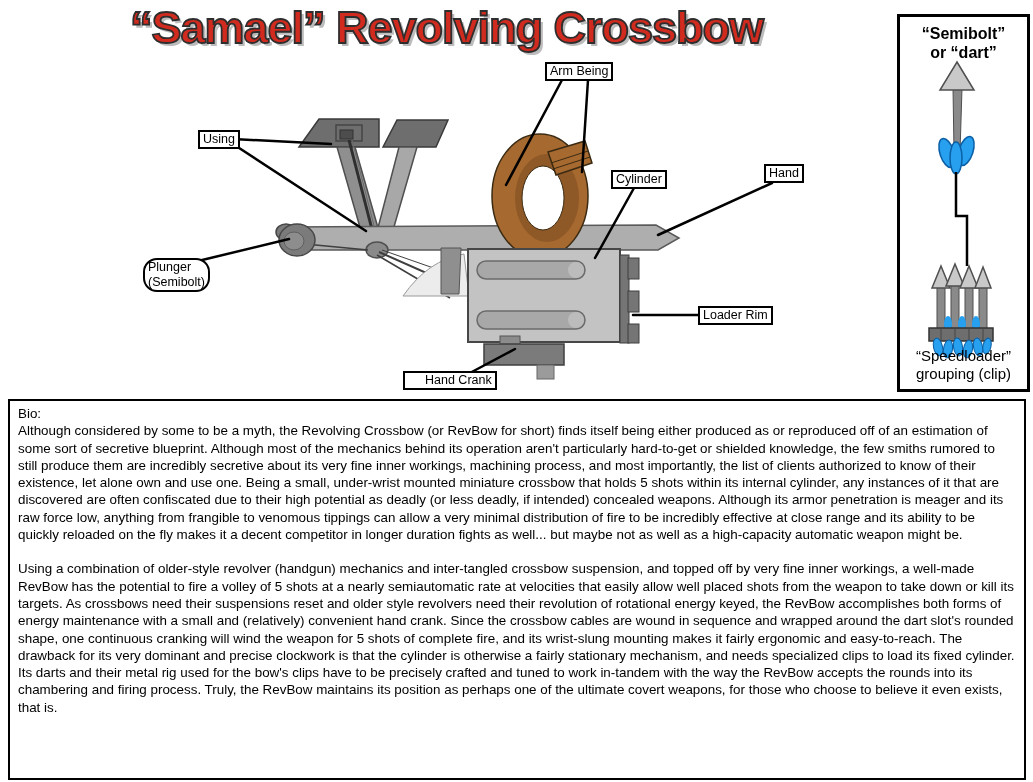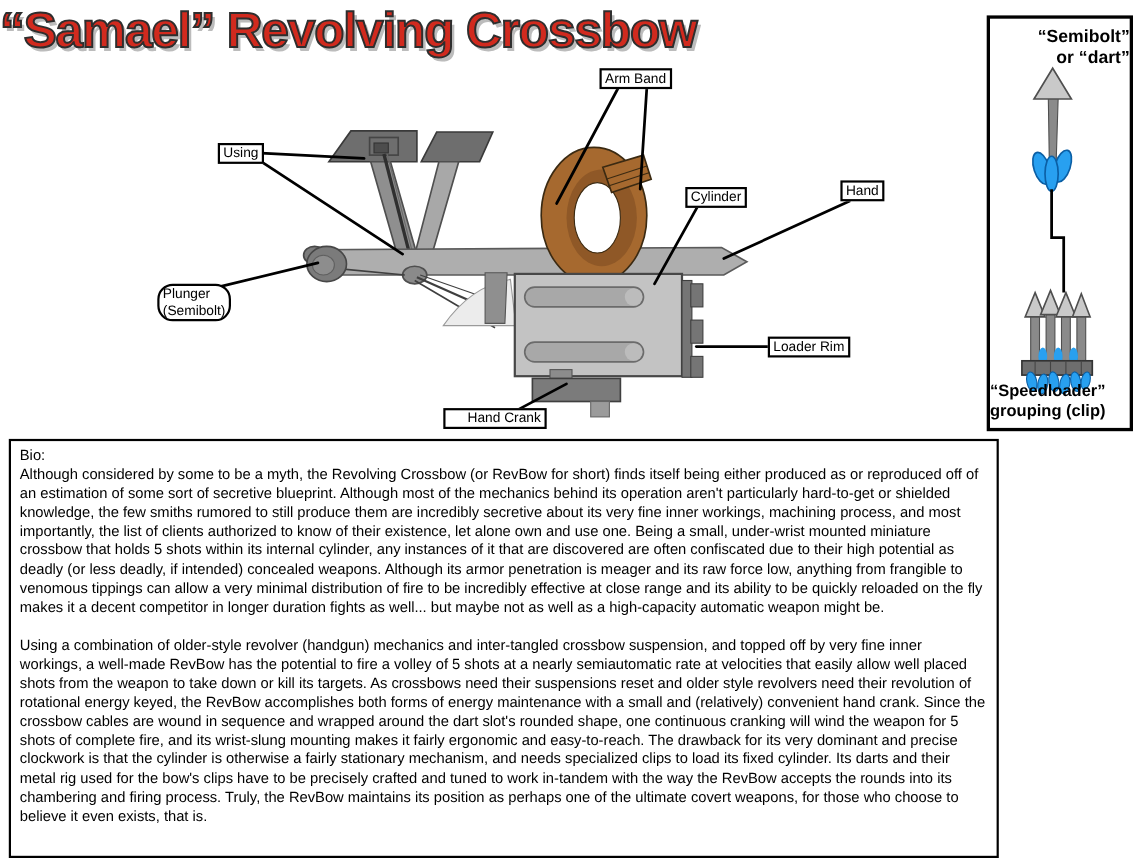--- a/index.html
+++ b/index.html
@@ -5,20 +5,21 @@
   * { margin:0; padding:0; box-sizing:border-box; }
   html,body { background:#ffffff; }
   body { font-family:"Liberation Sans", sans-serif; }
   .stage {
     position:relative; width:1033px; height:782px; background:#fff; overflow:hidden;
   }
   svg.art { position:absolute; left:0; top:0; width:1033px; height:782px; }
 
   .title {
     position:absolute; left:0; top:2px; width:893px;
+    text-align:center;
     font-size:45px; font-weight:bold; letter-spacing:-1px;
     color:var(--title-red,#d12a1e);
     -webkit-text-stroke:1.8px #2e2e2e;
     text-shadow:3px 3px 0 #bcbcbc;
     white-space:nowrap;
   }
 
   .plabel {
     position:absolute;
     background:#ffffff;
@@ -29,29 +30,29 @@
     white-space:nowrap;
   }
 
   .side-panel {
     position:absolute; left:897px; top:14px; width:133px; height:378px;
     background:#ffffff; border:3px solid #000000;
   }
   .side-panel svg { position:absolute; left:0; top:0; width:127px; height:372px; }
   .panel-title {
     position:absolute; top:7px; left:0; width:100%;
-    text-align:right; font-weight:bold; font-size:16px; line-height:19px;
+    text-align:center; font-weight:bold; font-size:16px; line-height:19px;
   }
   .panel-caption {
     position:absolute; bottom:6px; left:0; width:100%;
-    font-weight:bold; font-size:15px; line-height:18px;
+    text-align:center; font-weight:normal; font-size:15px; line-height:18px;
   }
 
   .info-box {
-    position:absolute; left:8px; top:399px; width:900px; height:381px;
+    position:absolute; left:8px; top:399px; width:1018px; height:381px;
     background:#ffffff; border:2px solid #000000;
     padding:4px 8px;
     font-size:13.4px; line-height:17.3px; color:#000;
   }
   .info-spacer { height:17px; }
 
   .band-fill { fill:var(--band-brown,#a6692f); }
   .blue-fill { fill:var(--fletching-blue,#28a0f0); }
 </style>
 </head>
@@ -136,23 +137,23 @@
       <line x1="468" y1="374" x2="515" y2="349"></line>
     </g>
   </svg>
 
   <div class="title">“Samael” Revolving Crossbow</div>
 
   <div class="plabel" style="left:198px; top:130px;">
     <span>Using</span>
   </div>
   <div class="plabel" style="left:545px; top:62px;">
-    <span>Arm Band</span>
-  </div>
-  <div class="plabel" style="left:611px; top:170px;margin-left:12px;">
+    <span>Arm Being</span>
+  </div>
+  <div class="plabel" style="left:611px; top:170px;">
     <span>Cylinder</span>
   </div>
   <div class="plabel" style="left:764px; top:164px;">
     <span>Hand</span>
   </div>
   <div class="plabel" style="left:143px; top:258px;border-radius:14px;">
     <div>Plunger</div>
     <div>(Semibolt)</div>
   </div>
   <div class="plabel" style="left:698px; top:306px;">

